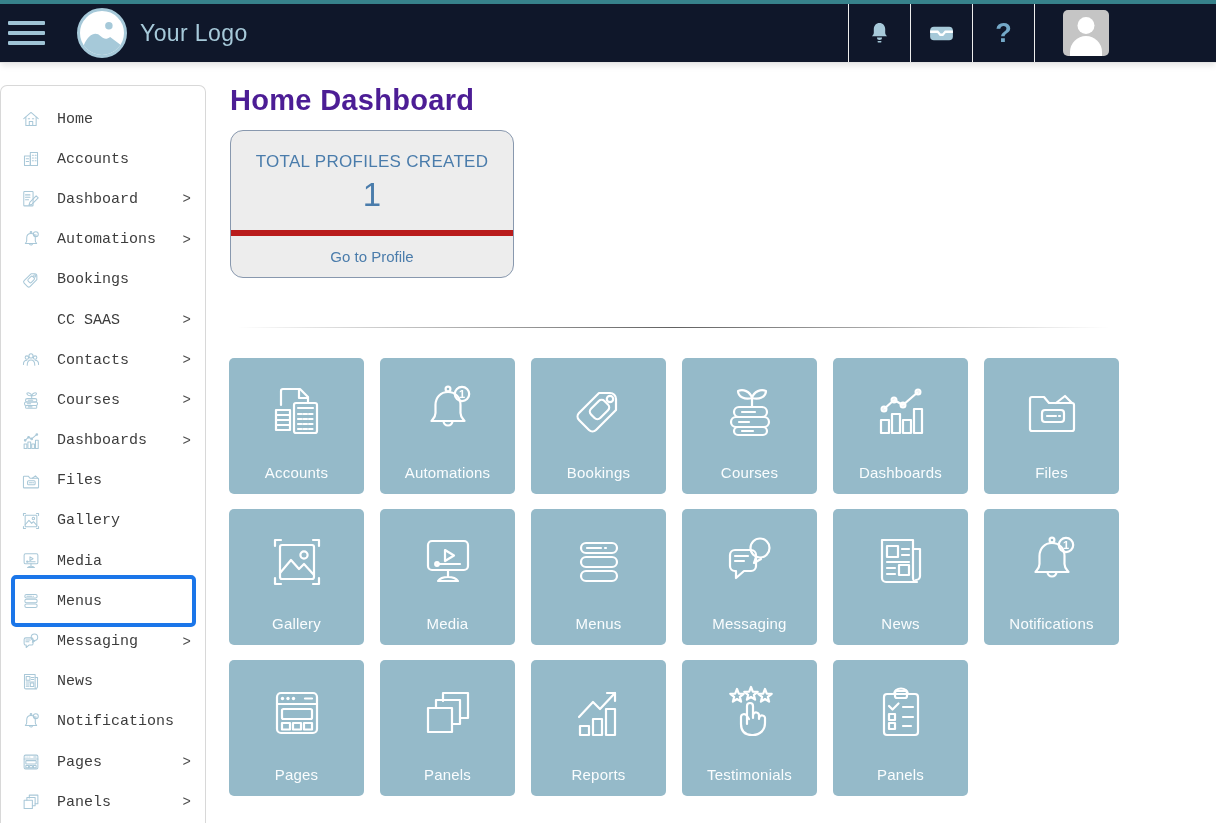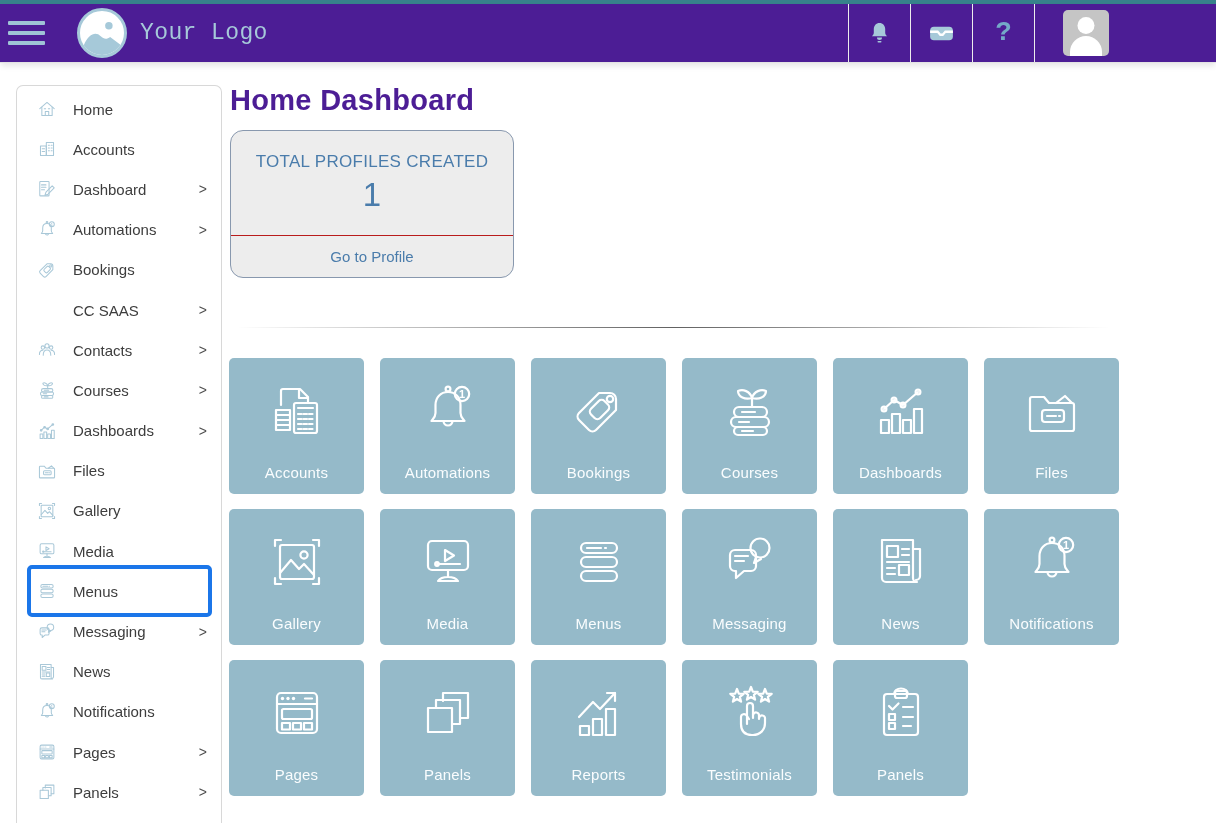--- a/index.html
+++ b/index.html
@@ -4,59 +4,59 @@
 <style>
   html,body{margin:0;padding:0;}
   body{
     width:1216px;height:823px;position:relative;overflow:hidden;
     background:#ffffff;font-family:"Liberation Sans",sans-serif;
     -webkit-font-smoothing:antialiased;
   }
   
   .topstrip{height:4px;background:#37828b;}
   .header{
-    height:58px;background:#4c1d95;display:flex;align-items:stretch;position:relative;z-index:5;
-    border-bottom:1px solid #e3e3e3;box-shadow:0 4px 6px -1px rgba(0,0,0,.10);font-family:Liberation Mono, monospace;
+    height:58px;background:#0f172a;display:flex;align-items:stretch;position:relative;z-index:5;
+    border-bottom:1px solid #e3e3e3;box-shadow:0 4px 6px -1px rgba(0,0,0,.10);
   }
   .burger{width:37px;margin-left:8px;display:flex;flex-direction:column;justify-content:center;gap:6px;cursor:pointer;}
   .burger span{display:block;height:4px;background:#9fc4d6;border-radius:1px;}
   .logo-wrap{display:flex;align-items:center;margin-left:32px;}
   .logo-circle{
     width:50px;height:50px;box-sizing:border-box;border:3px solid #a6c9d9;border-radius:50%;
     overflow:hidden;display:flex;align-items:flex-end;justify-content:center;background:#fff;
   }
   .logo-circle svg{width:40px;height:40px;color:#a6c9d9;display:block;}
   .logo-text{margin-left:13px;font-size:23px;color:#a6c9d9;letter-spacing:.4px;}
   .hdr-right{margin-left:auto;display:flex;}
   .hdr-cell{width:61px;border-left:1px solid #ededed;display:flex;align-items:center;justify-content:center;cursor:pointer;}
   .hdr-cell svg{width:27px;height:27px;color:#a6c9d9;}
   .help-glyph{font-size:27px;font-weight:bold;color:#74a9c8;line-height:1;}
   .avatar-cell{width:181px;border-left:1px solid #ededed;display:flex;align-items:center;cursor:pointer;}
   .avatar{width:46px;height:46px;margin-left:28px;background:#c5c5c5;border-radius:5px;position:relative;overflow:hidden;}
   .avatar .head{position:absolute;left:50%;top:7px;transform:translateX(-50%);width:17px;height:17px;border-radius:50%;background:#fff;}
   .avatar .torso{position:absolute;left:50%;top:26px;transform:translateX(-50%);width:32px;height:26px;border-radius:16px 16px 0 0;background:#fff;}
   
   .sidebar{
-    position:absolute;left:16px;top:85px;width:206px;height:738px;box-sizing:border-box;
+    position:absolute;left:0;top:85px;width:206px;height:738px;box-sizing:border-box;
     background:#fff;border:1px solid #d8d8d8;border-bottom:none;border-radius:7px 7px 0 0;
-    padding-top:3px;overflow:hidden;
+    padding-top:13px;overflow:hidden;font-family:Liberation Mono, monospace;
   }
   .side-item{height:40.2px;display:flex;align-items:center;padding:0 14px 0 19px;position:relative;cursor:pointer;}
   .side-item .s-icon{width:22px;height:22px;flex:none;color:#a9c8d8;}
   .side-item .s-icon svg{width:22px;height:22px;display:block;}
   .side-item .lbl{margin-left:15px;font-size:15px;color:#3d3d3d;white-space:nowrap;}
   .side-item .chev{margin-left:auto;font-size:14px;color:#4f4f4f;}
   .side-item .hl{position:absolute;left:10px;right:9px;top:-6px;bottom:-6px;border:4px solid #1b76e9;border-radius:5px;pointer-events:none;}
   
   .page-title{position:absolute;left:230px;top:84px;font-size:29px;font-weight:bold;color:#4c1d95;letter-spacing:.3px;}
   .cards{position:absolute;left:230px;top:130px;display:flex;gap:21px;}
   .card{width:284px;height:148px;box-sizing:border-box;background:#ededed;border:1px solid #8898ae;border-radius:13px;display:flex;flex-direction:column;text-align:center;}
   .card-title{margin-top:21px;font-size:17px;color:#4a7cab;letter-spacing:.3px;}
   .card-value{margin-top:4px;font-size:33px;color:#4a7cab;}
-  .card-foot{margin-top:auto;border-top:1px solid #b91c1c;height:41px;display:flex;align-items:center;justify-content:center;}
+  .card-foot{margin-top:auto;border-top:6px solid #b91c1c;height:41px;display:flex;align-items:center;justify-content:center;}
   .card-link{font-size:15px;color:#4a7cab;cursor:pointer;}
   .divider{position:absolute;left:237px;top:327px;width:872px;height:1px;
     background:linear-gradient(to right,rgba(90,90,90,0),rgba(70,70,70,.85) 50%,rgba(90,90,90,0));}
   .tile-grid{position:absolute;left:229px;top:358px;display:grid;grid-template-columns:repeat(6,135px);column-gap:16px;row-gap:15px;grid-auto-rows:136px;}
   .tile{background:#95bac9;border-radius:5px;color:#fff;display:flex;flex-direction:column;align-items:center;cursor:pointer;}
   .tile .t-icon{margin-top:21px;}
   .tile .t-icon svg{width:64px;height:64px;display:block;}
   .tile .t-lbl{margin-top:auto;margin-bottom:13px;font-size:15px;color:#fafdfe;letter-spacing:.2px;}
 </style>
 </head>

